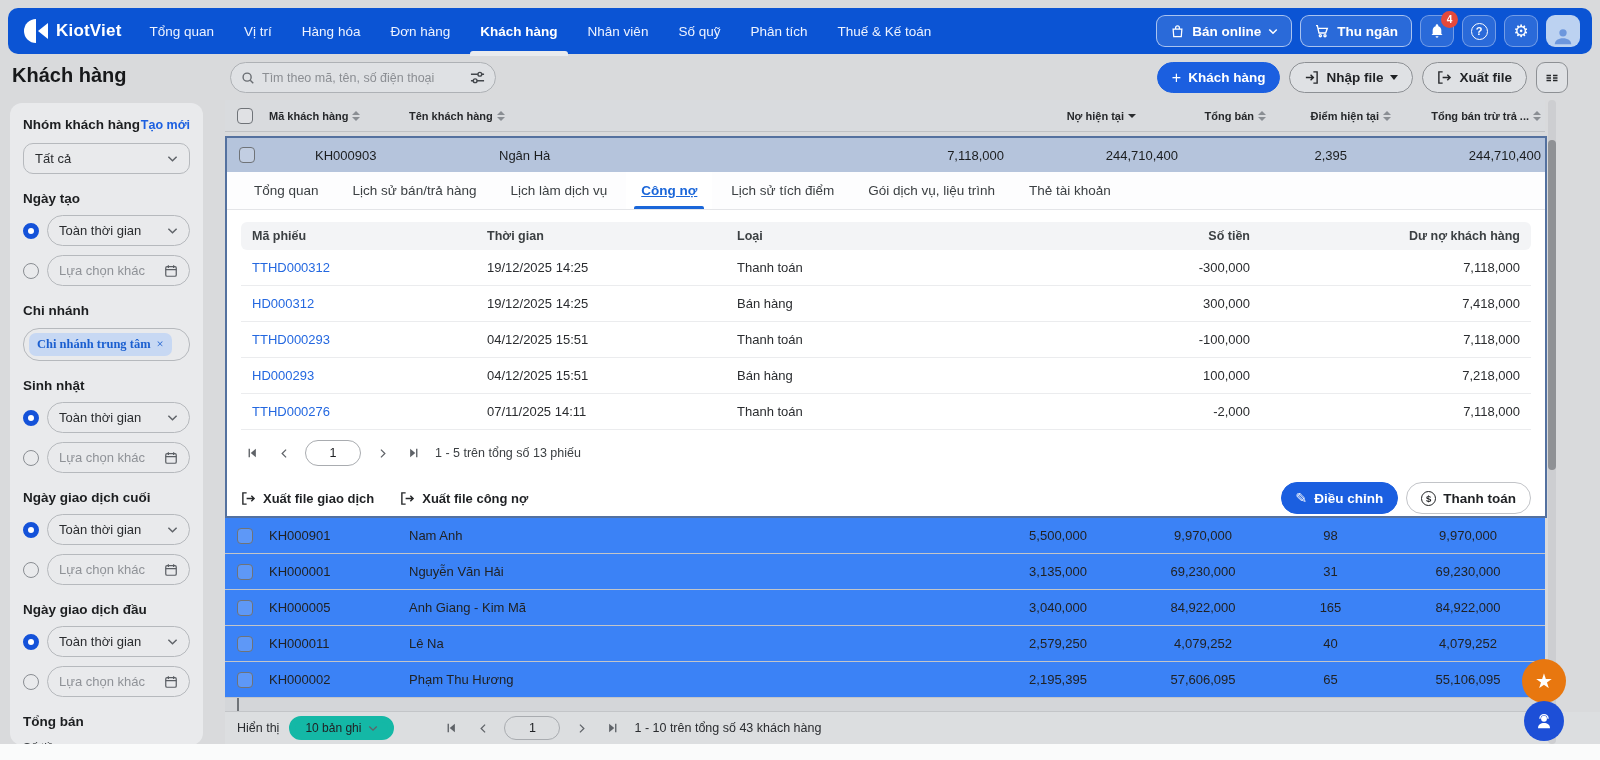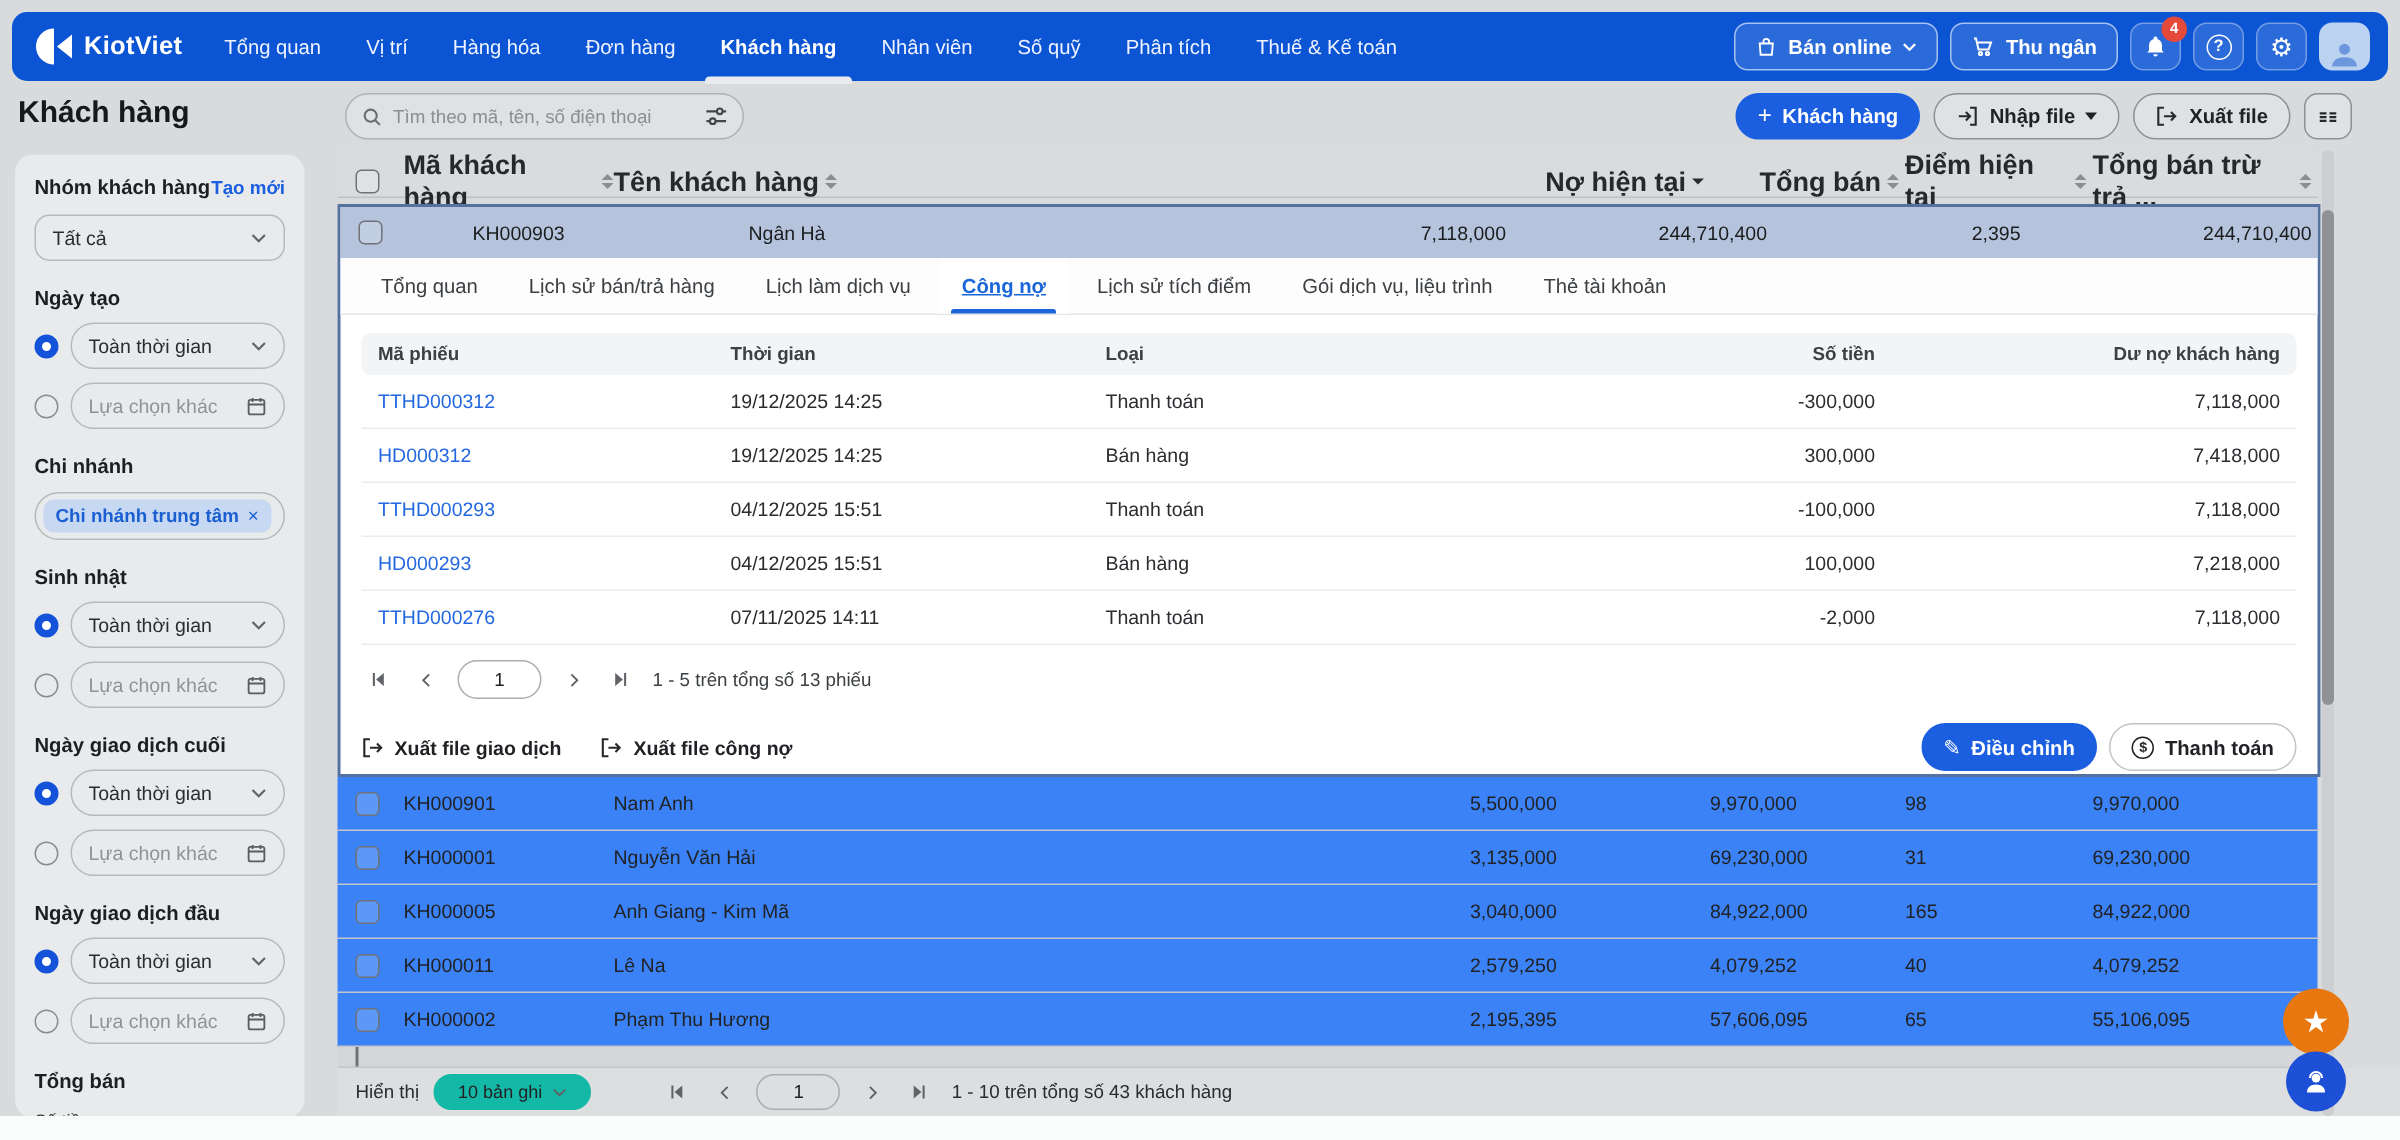--- a/index.html
+++ b/index.html
@@ -44,37 +44,37 @@
   .link-blue { font-size:12.5px; color:#1b5fe0; font-weight:bold; cursor:pointer; }
   .select { height:31px; border:1px solid #b6b9bd; border-radius:10px; display:flex; align-items:center; justify-content:space-between; padding:0 11px; font-size:13px; color:#2a2c2f; background:#e9eaec; cursor:pointer; }
   .select.pill { border-radius:16px; }
   .select .ph { color:#8f9297; }
   .side-section { margin-top:17px; }
   .radio-row { display:flex; align-items:center; gap:8px; margin-top:9px; }
   .radio-row .select { flex:1; }
   .radio { width:16px; height:16px; border-radius:50%; border:1.6px solid #898d92; background:#e9eaec; flex:none; cursor:pointer; }
   .radio.checked { border:5px solid #1452d9; background:#fff; }
   .chipbox { margin-top:10px; border:1px solid #b6b9bd; border-radius:16px; padding:4px 5px; display:flex; }
-  .chip { background:#c7d8f3; color:#1b5fd0; font-size:12.5px; font-weight:bold; border-radius:7px; padding:4px 8px; display:flex; align-items:flex-start; gap:6px; }
+  .chip { background:#c7d8f3; color:#1b5fd0; font-size:12.5px; font-weight:bold; border-radius:7px; padding:4px 8px; display:flex; align-items:flex-start; gap:6px;font-family:Liberation Serif, serif; }
   .chip .x { cursor:pointer; font-weight:normal; }
   .side-sub { font-size:12px; color:#3c4043; margin-top:12px; }
 
   
   .main { position:absolute; left:225px; top:100px; width:1320px; }
   .grid-c { display:grid; grid-template-columns:44px 140px 1fr 160px 130px 125px 150px; align-items:center; }
-  .thead { height:32px; background:#d9dbde; border-bottom:1px solid #bfc1c4; font-size:18px; font-weight:bold; color:#26282b; }
+  .thead { height:32px; background:#d9dbde; border-bottom:1px solid #bfc1c4; font-size:11px; font-weight:bold; color:#26282b; }
   .th { display:flex; align-items:center; gap:4px; }
   .th.r { justify-content:flex-end; padding-right:4px; }
   .cb { width:16px; height:16px; border:1.6px solid #6f7378; border-radius:4px; margin-left:12px; background:rgba(255,255,255,.18); cursor:pointer; }
   .sort { display:flex; flex-direction:column; gap:2px; }
   .tri-u { width:0; height:0; border-left:4px solid transparent; border-right:4px solid transparent; border-bottom:4.5px solid #8a8e93; }
   .tri-d { width:0; height:0; border-left:4px solid transparent; border-right:4px solid transparent; border-top:4.5px solid #8a8e93; }
   .tri-d.dark { border-top-color:#2a2c2f; }
   .crow { height:36px; background:#3b82f6; border-bottom:1px solid #c3c5c8; font-size:13px; color:#202225; cursor:pointer; }
-  .crow .num { text-align:left; padding-right:4px; }
+  .crow .num { text-align:center; padding-right:4px; }
 
   
   .sel-block { position:absolute; left:225px; top:136px; width:1322px; height:382px; border:2px solid #54719f; background:#fff; }
   .sel-row { height:34px; background:#b5c4dc; font-size:13px; color:#1b1d1f;gap:44px; }
   .sel-row .num { text-align:right; padding-right:4px; }
   .tabs { height:38px; display:flex; align-items:center; gap:4px; padding:0 12px; background:#fdfdfe; border-bottom:1px solid #e4e5e8; }
   .tab { padding:0 15px; height:100%; display:flex; align-items:center; font-size:13.5px; color:#3c4043; cursor:pointer; position:relative; white-space:nowrap; }
   .tab.active { color:#1a66d9; font-weight:bold; background:#fff;text-decoration:underline; }
   .tab.active::after { content:""; position:absolute; left:8px; right:8px; bottom:0; height:3px; background:#1a66d9; border-radius:2px 2px 0 0; }
   .dtable { margin:12px 14px 0 14px; }

